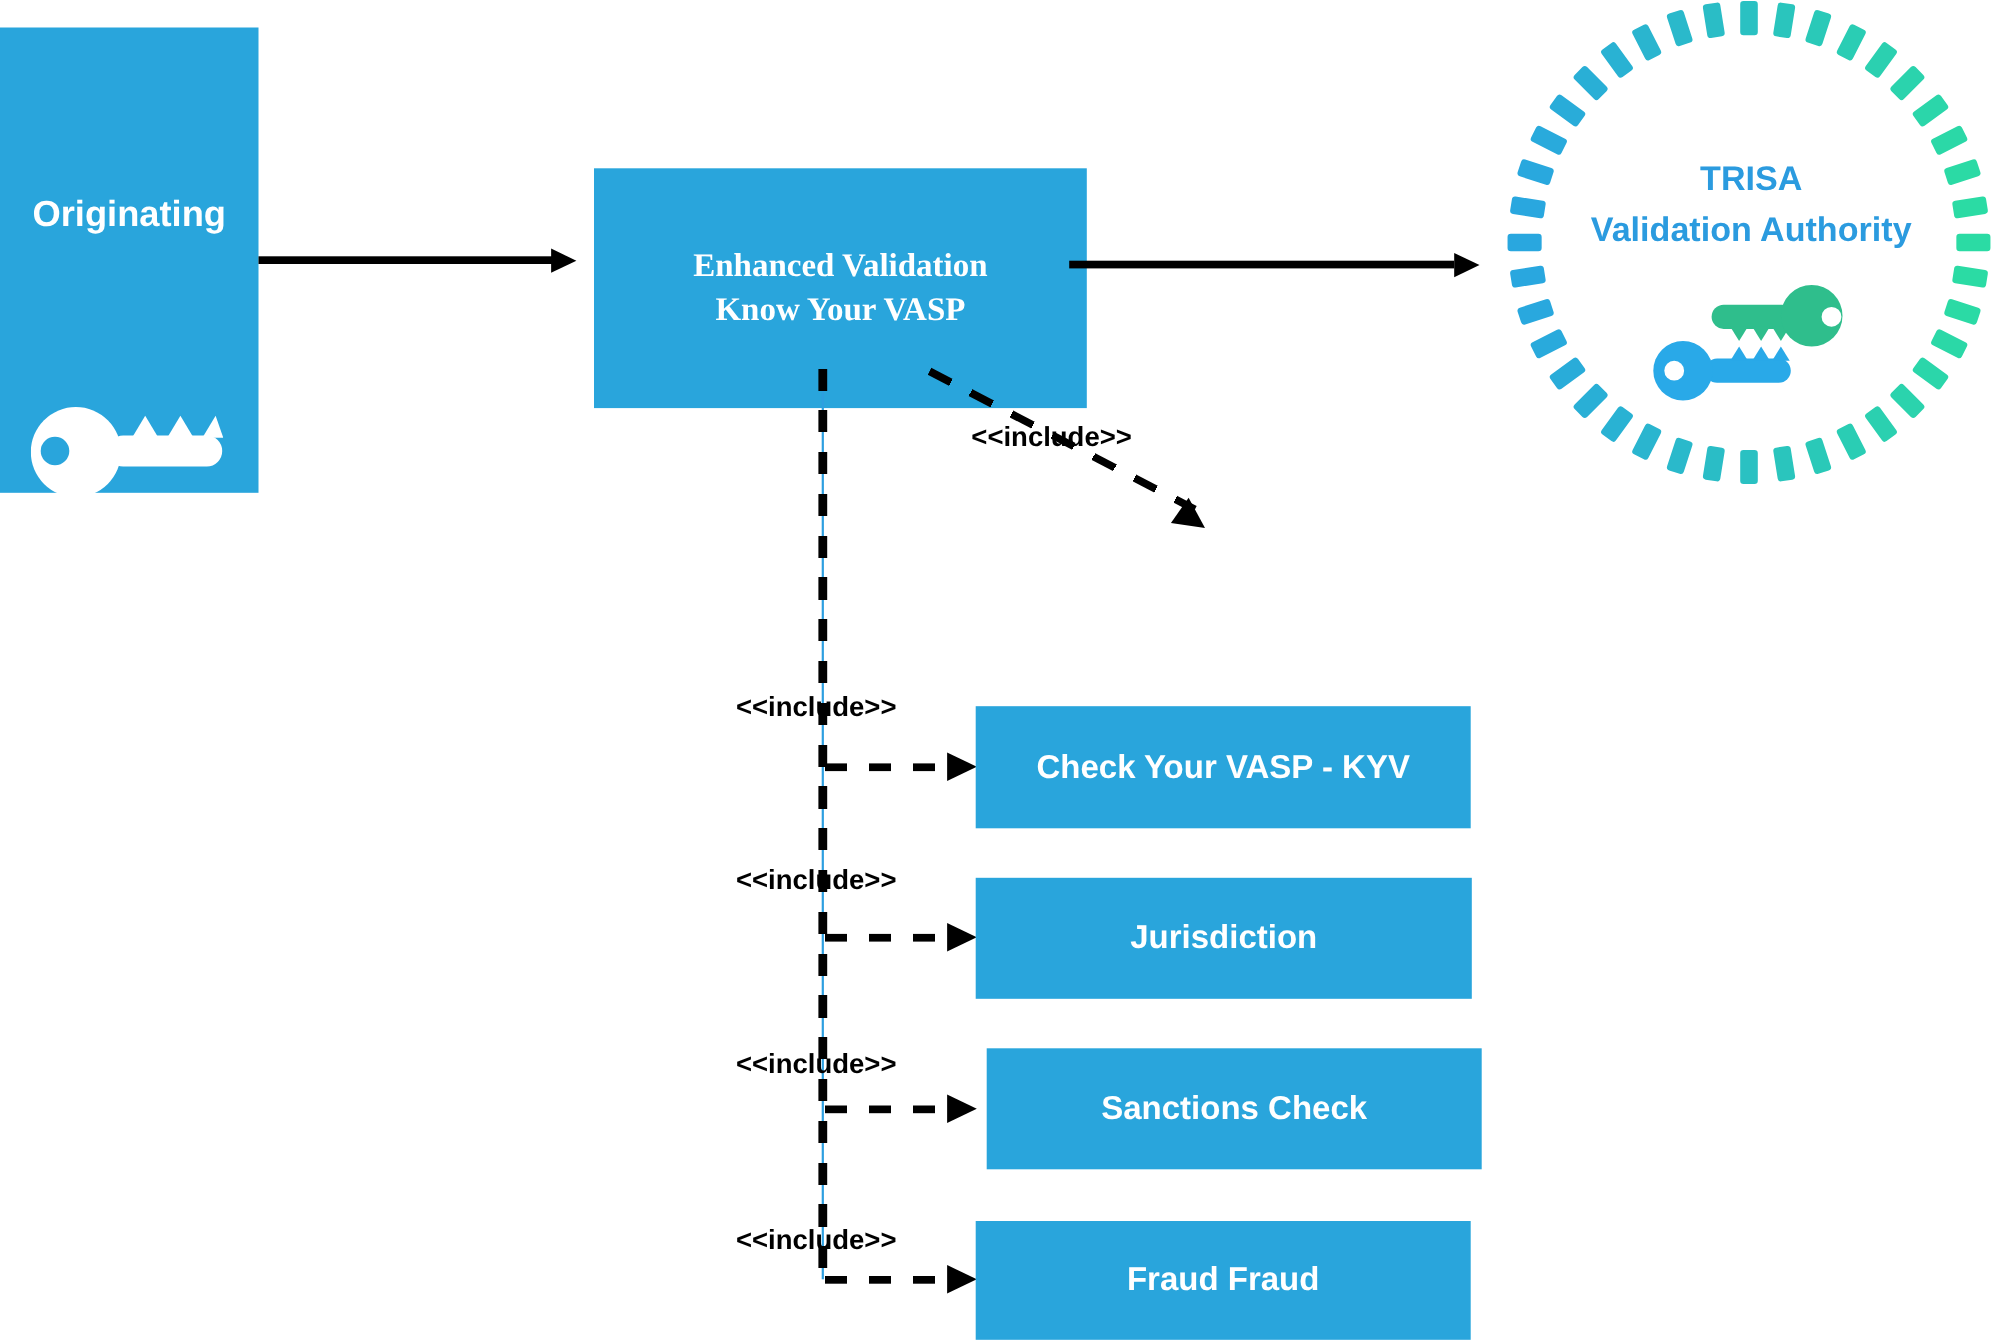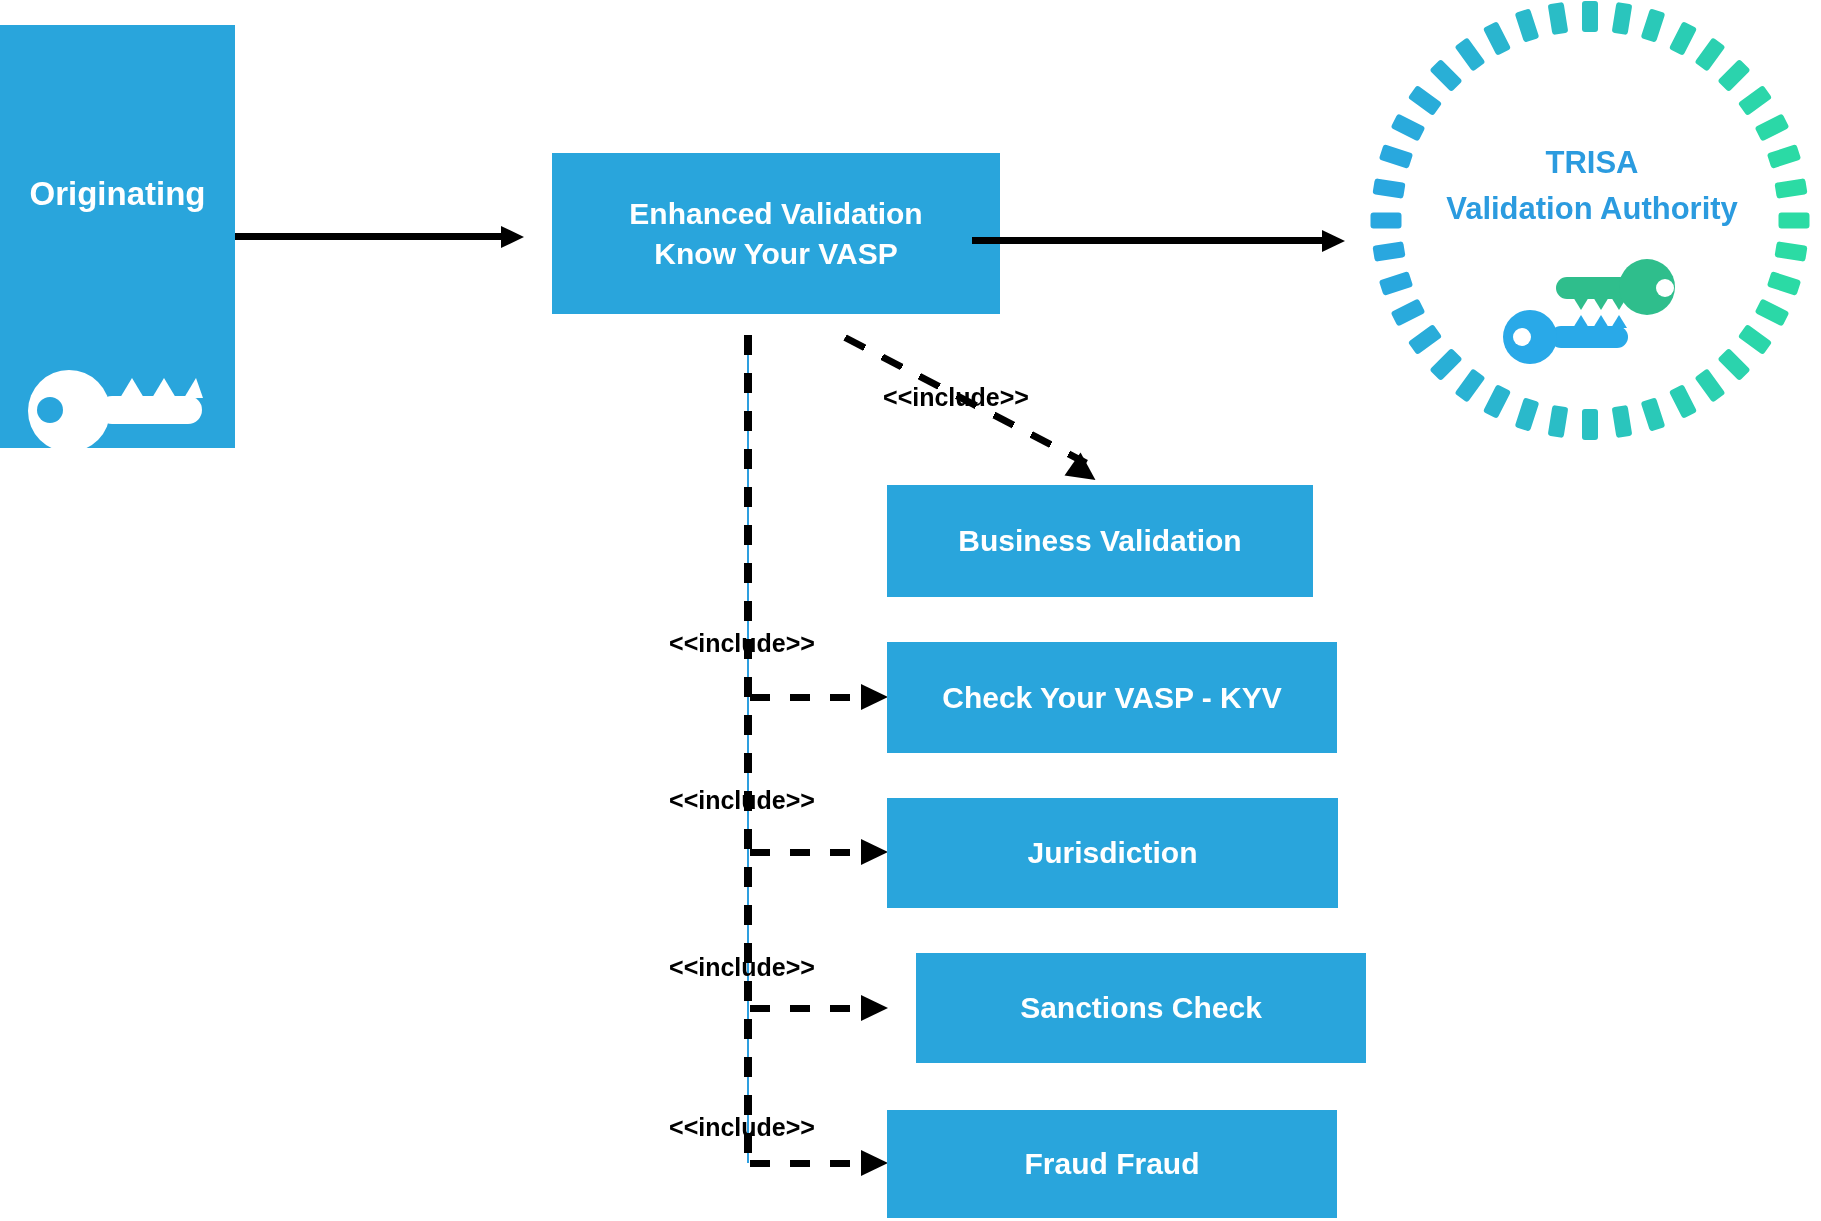--- a/index.html
+++ b/index.html
@@ -7,27 +7,27 @@
     --key-blue:#29a9e8; --key-green:#2fbe8c; --ink:#000000;
   }
   html,body{margin:0;padding:0;background:#ffffff;}
   .canvas{position:relative;width:1821px;height:1221px;background:#ffffff;overflow:hidden;
           font-family:"Liberation Sans",sans-serif;font-weight:700;}
   .box{position:absolute;background:var(--blue);display:flex;align-items:center;justify-content:center;}
   .box-text{color:#ffffff;text-align:center;font-weight:700;}
   .actor-box{left:0;top:25px;width:235px;height:423px;display:block;}
   .actor-text{position:absolute;left:0;top:148px;width:100%;font-size:33px;line-height:41px;}
   .actor-key{position:absolute;left:28px;top:344px;}
-  .main-box{left:552px;top:153px;width:448px;height:161px;}
+  .main-box{left:540px;top:153px;width:448px;height:218px;font-family:Liberation Serif, serif;}
   .main-text{font-size:30px;line-height:40px;}
   .uc-text{font-size:30px;}
   .uc-bv {left:887px;top:485px;width:426px;height:112px;}
   .uc-kyv{left:887px;top:642px;width:450px;height:111px;}
   .uc-jur{left:887px;top:798px;width:451px;height:110px;}
-  .uc-san{left:916px;top:953px;width:450px;height:110px;}
+  .uc-san{left:897px;top:953px;width:450px;height:110px;}
   .uc-fra{left:887px;top:1110px;width:450px;height:108px;}
   .solid-line{position:absolute;height:7px;background:var(--ink);}
   .solid-head{position:absolute;width:0;height:0;border-top:11px solid transparent;
               border-bottom:11px solid transparent;border-left:23px solid var(--ink);}
   .v-blue{position:absolute;left:747px;top:335px;width:2px;height:828px;background:var(--connector-blue);}
   .v-dashes{position:absolute;left:744px;top:335px;width:8px;height:828px;
             background:repeating-linear-gradient(180deg,var(--ink) 0 20px,transparent 20px 38px);}
   .h-dash{position:absolute;left:750px;width:112px;height:7px;
           background:repeating-linear-gradient(90deg,var(--ink) 0 20px,transparent 20px 40px);}
   .h-head{position:absolute;left:861px;width:0;height:0;border-top:13px solid transparent;
@@ -163,23 +163,20 @@
   <div class="include-label inc-3">&lt;&lt;include&gt;&gt;</div>
 
   <div class="h-dash" style="top:1005px;"></div>
   <div class="h-head" style="top:995px;"></div>
   <div class="include-label inc-4">&lt;&lt;include&gt;&gt;</div>
 
   <div class="h-dash" style="top:1160px;"></div>
   <div class="h-head" style="top:1150px;"></div>
   <div class="include-label inc-5">&lt;&lt;include&gt;&gt;</div>
 
-  <div class="box uc-bv">
-    <div class="box-text uc-text">Business Validation</div>
-  </div>
   <div class="box uc-kyv">
     <div class="box-text uc-text">Check Your VASP - KYV</div>
   </div>
   <div class="box uc-jur">
     <div class="box-text uc-text">Jurisdiction</div>
   </div>
   <div class="box uc-san">
     <div class="box-text uc-text">Sanctions Check</div>
   </div>
   <div class="box uc-fra">

